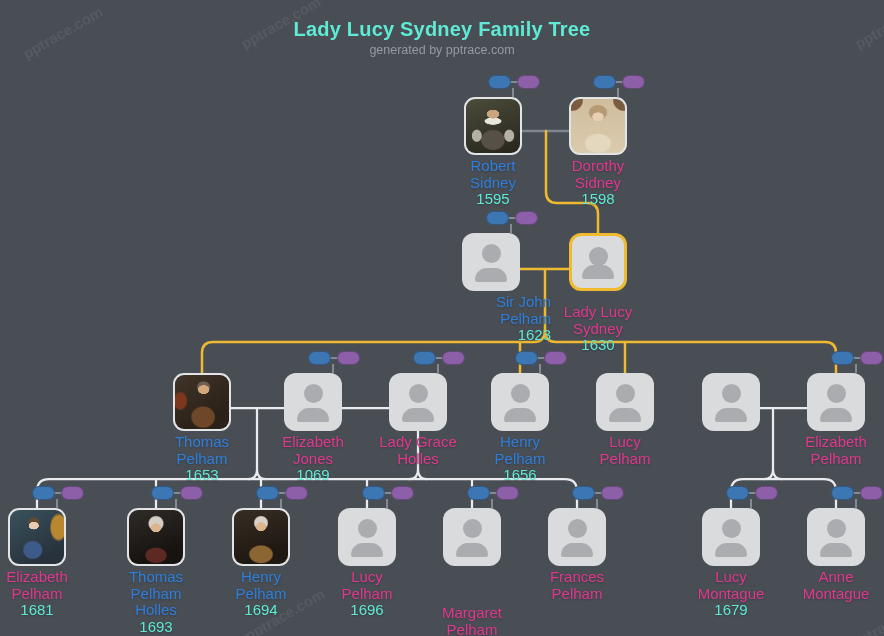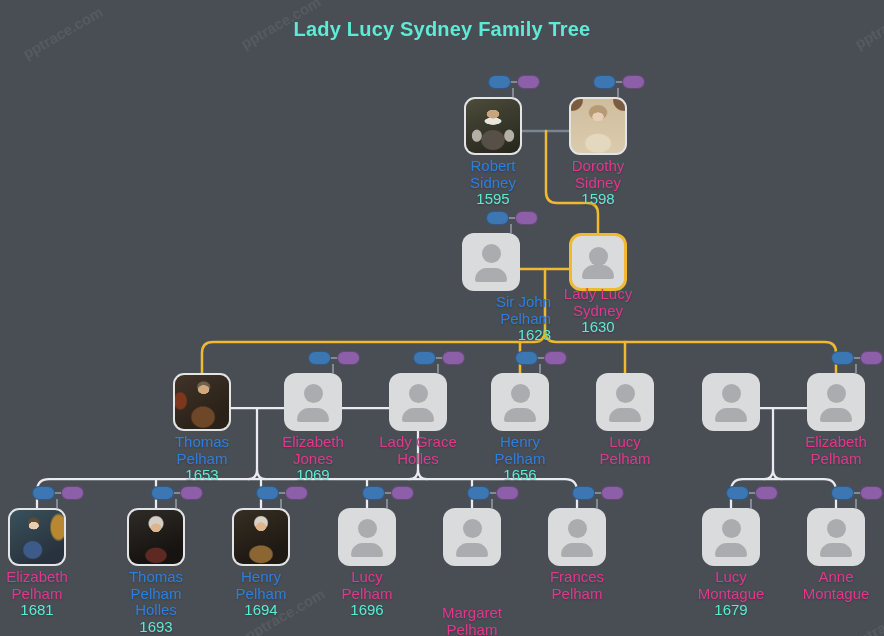--- a/index.html
+++ b/index.html
@@ -138,20 +138,21 @@
       <path d="M261,479 V508"></path>
       <path d="M367,479 V508"></path>
       <path d="M472,479 V508"></path>
       <path d="M773,408 V470 Q773,479 764,479"></path>
       <path d="M773,470 Q773,479 782,479"></path>
       <path d="M731,508 V491 Q731,479 743,479 H824 Q836,479 836,491 V508"></path>
     </g>
   </svg>
 
   <div class="title">Lady Lucy Sydney Family Tree</div>
+  <div class="subtitle">generated by pptrace.com</div>
 
   <div id="nodes-layer">
       <div class="person">
         <div class="pills" style="left: 488px; top: 75px;">
           <div class="pill-stem"></div>
           <div class="pill-connector"></div>
           <div class="pill father"></div>
           <div class="pill mother"></div>
         </div>
         <div class="nodebox photo" style="left: 464px; top: 97px;">
@@ -198,21 +199,21 @@
           <div class="year">1623</div>
         </div>
       </div>
       <div class="person">
         <div class="nodebox highlighted" style="left: 569px; top: 233px;">
           <div class="silhouette">
             <div class="head"></div>
             <div class="shoulders"></div>
           </div>
         </div>
-        <div class="label female" style="left: 538px; top: 286px; text-align: center;">
+        <div class="label female" style="left: 538px; top: 304px; text-align: center;">
           <div>Lady Lucy</div>
           <div>Sydney</div>
           <div class="year">1630</div>
         </div>
       </div>
       <div class="person">
         <div class="nodebox photo" style="left: 173px; top: 373px;">
           <div class="portrait portrait-thomas-pelham"></div>
         </div>
         <div class="label male" style="left: 142px; top: 434px;">

